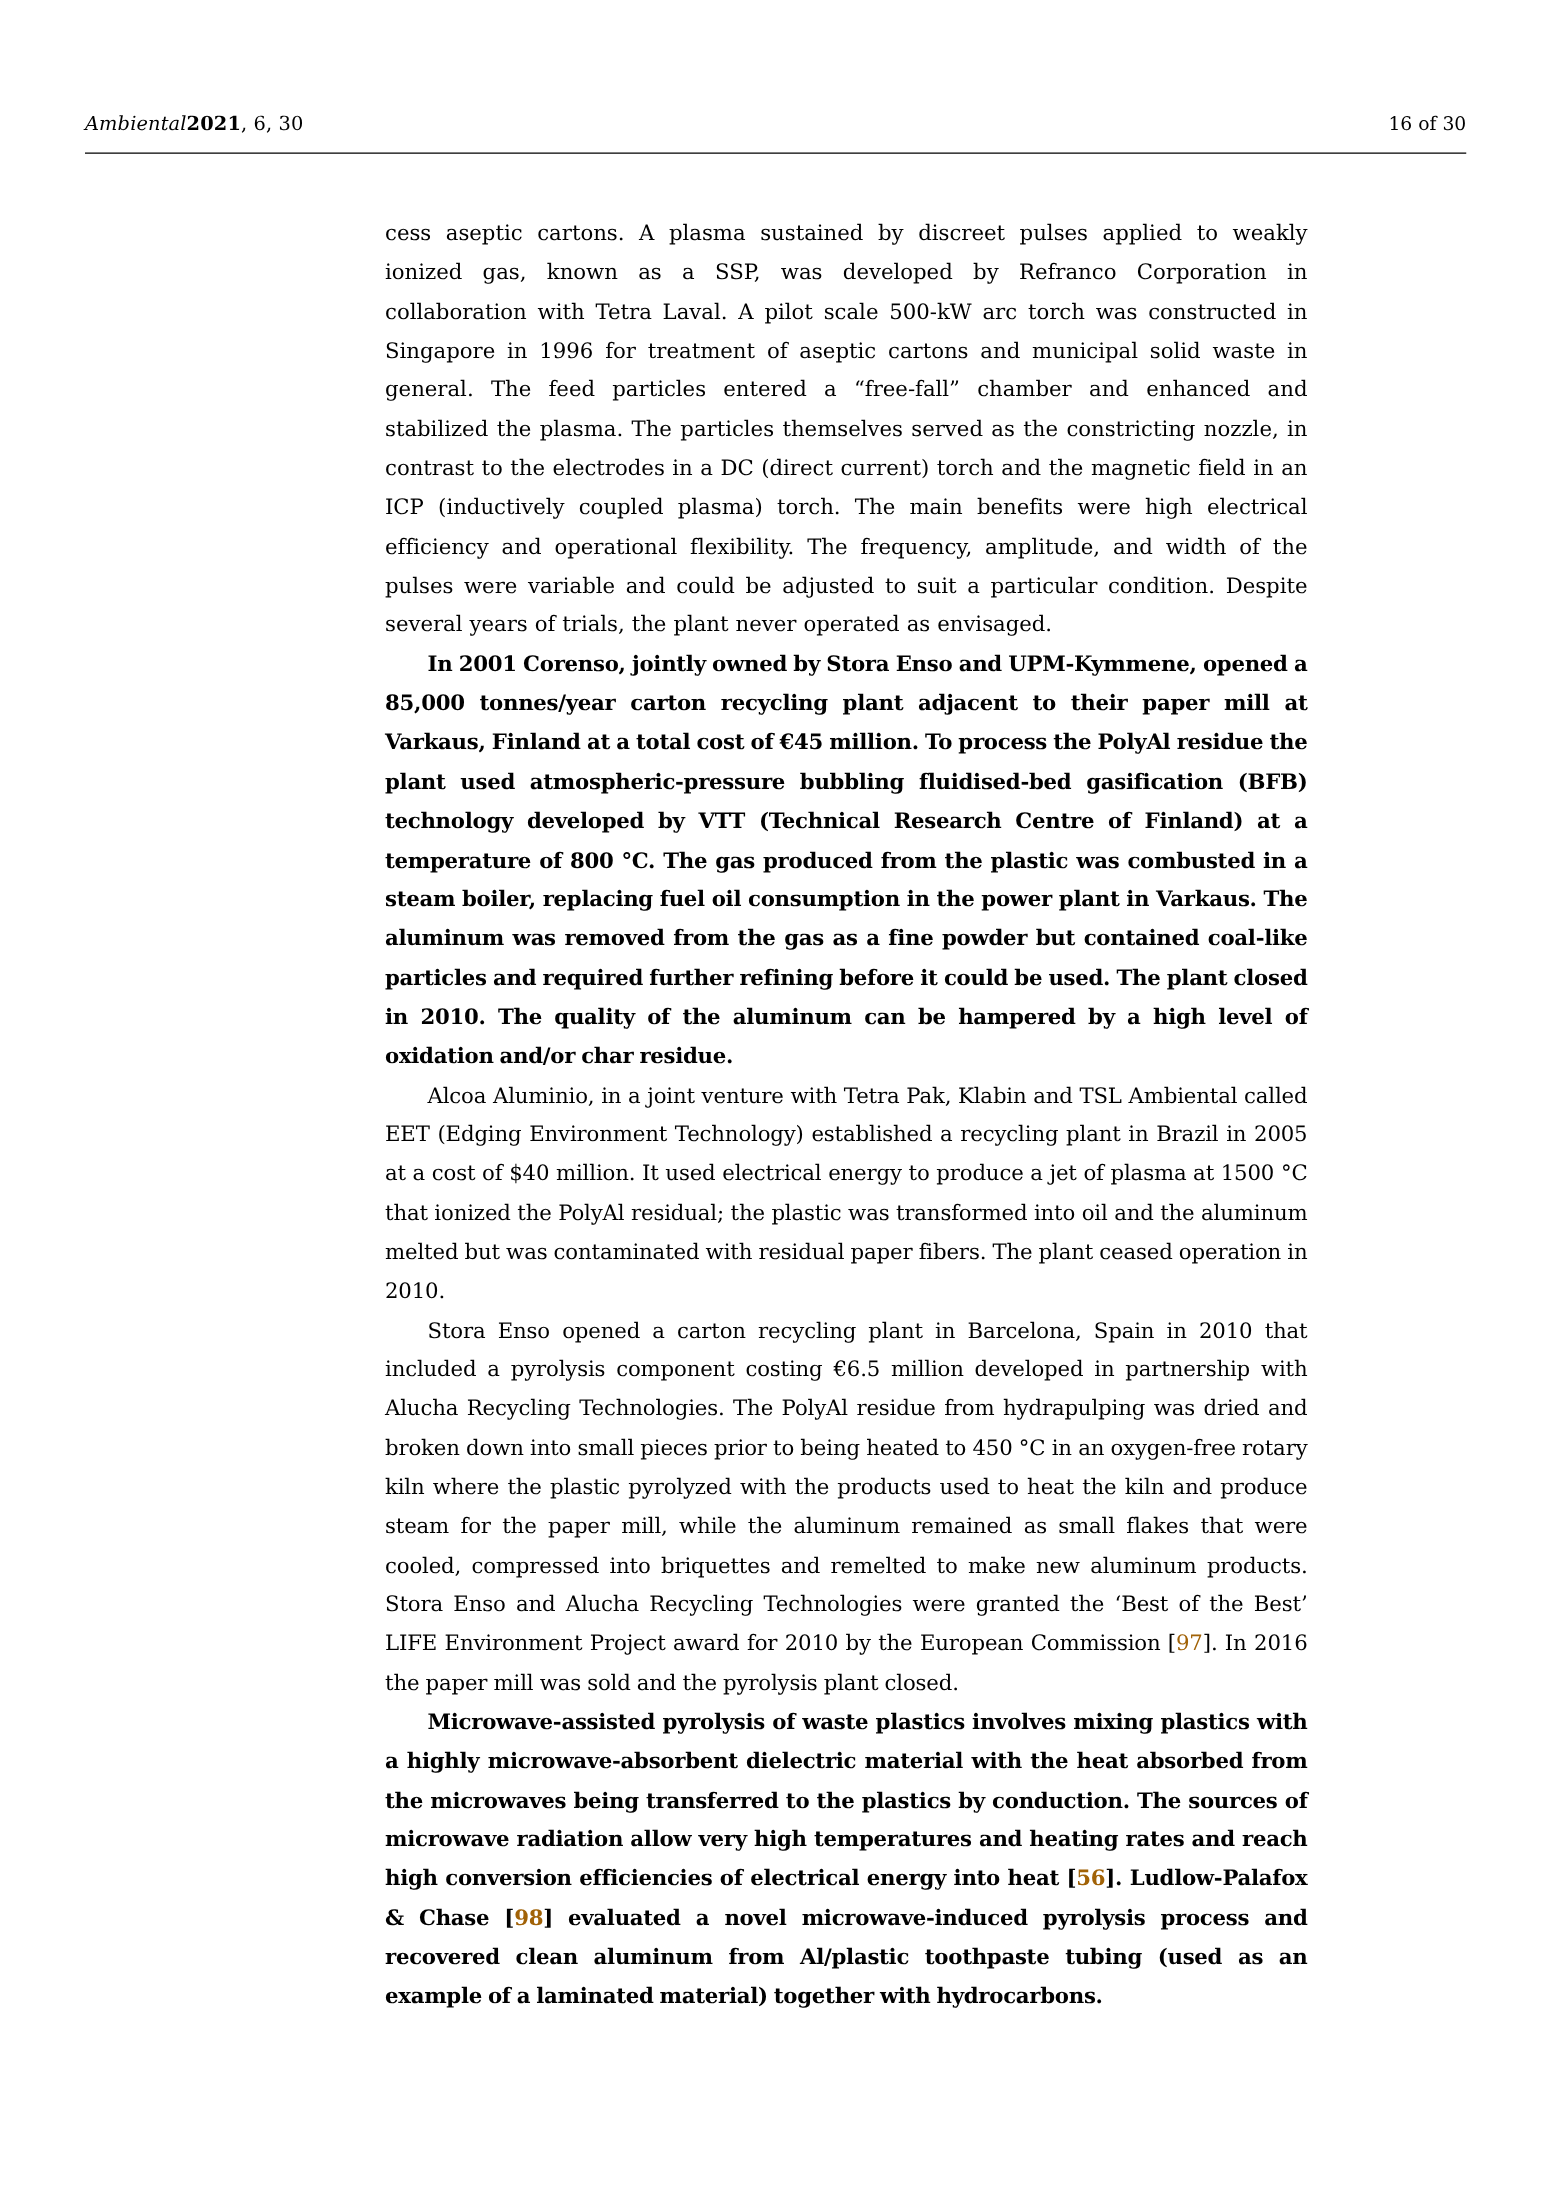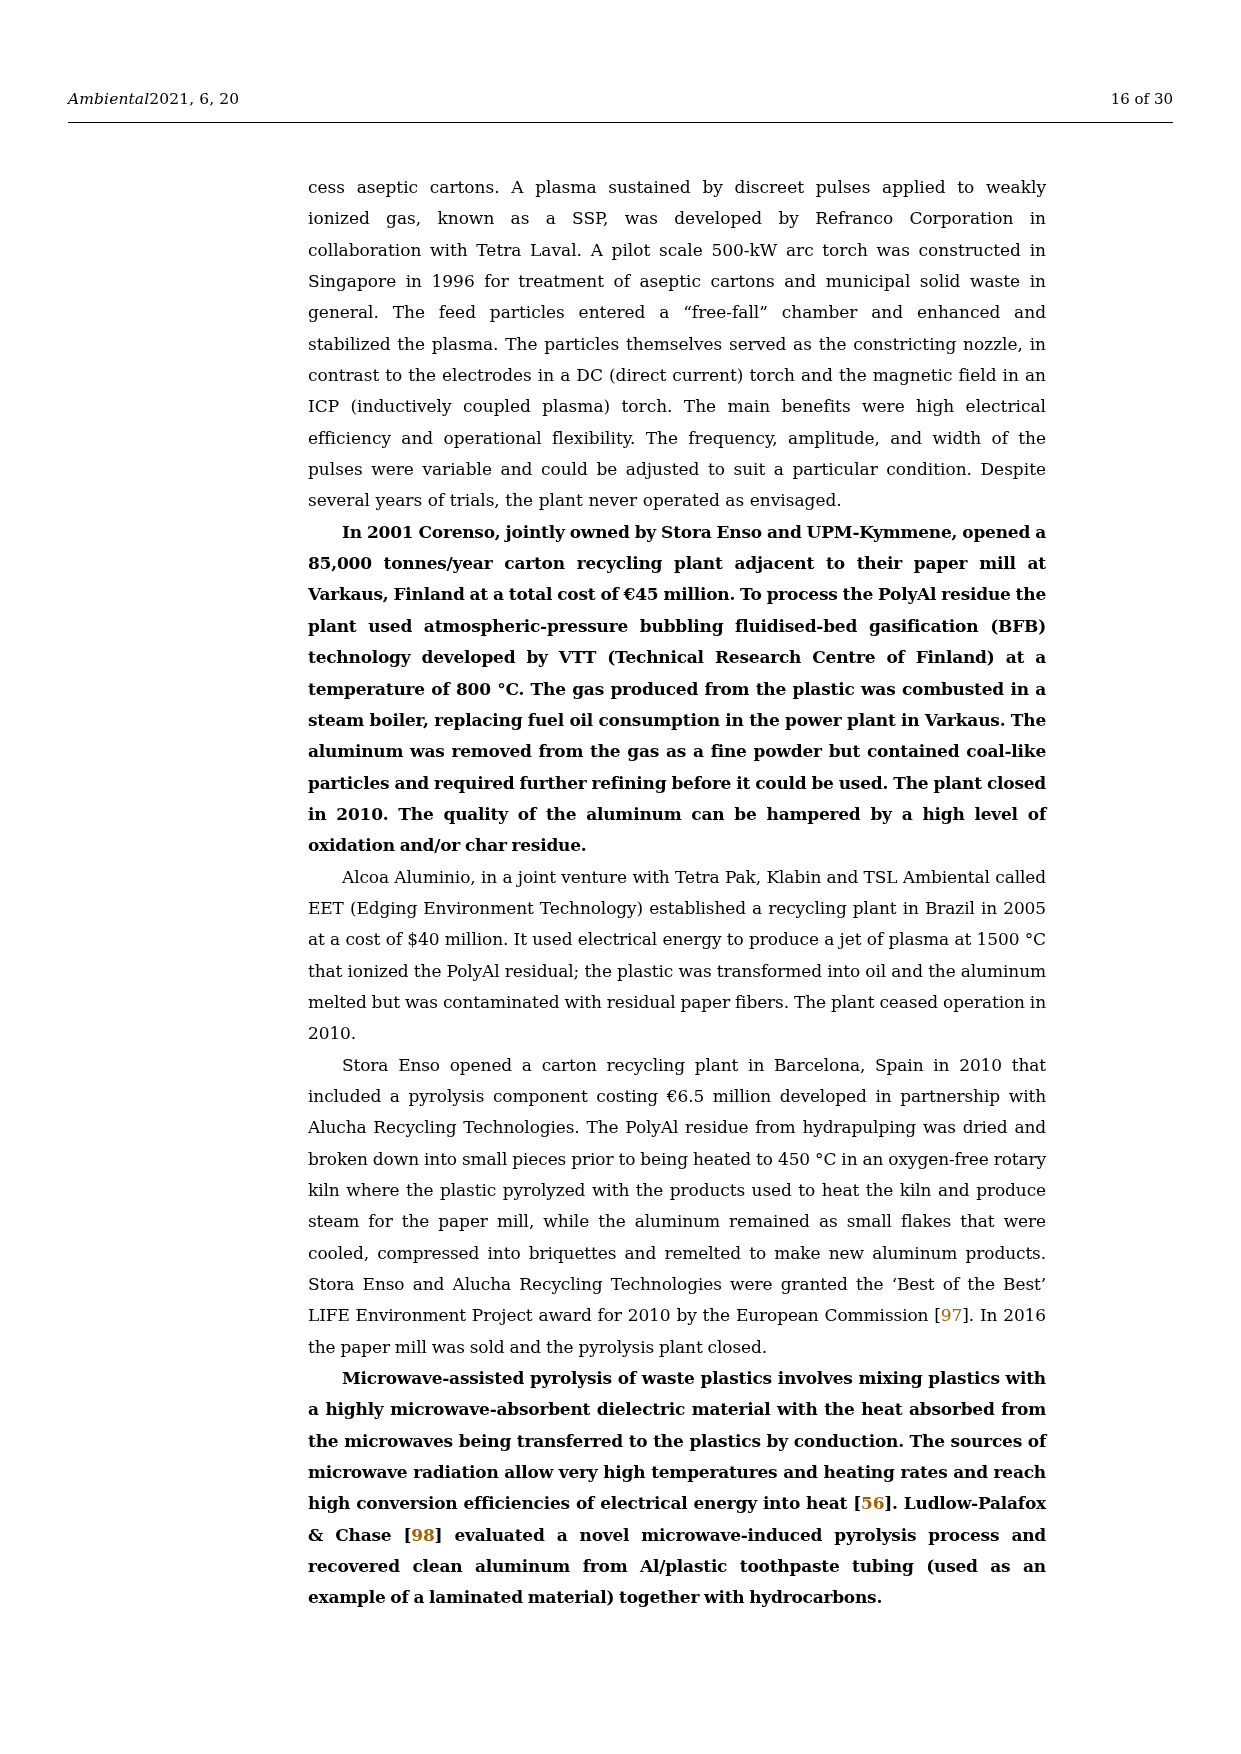--- a/index.html
+++ b/index.html
@@ -32,21 +32,21 @@
     font-size: 15.5px;
     line-height: 1.2;
   }
   .rh-left {
     font-style: italic;
     letter-spacing: 0.1px;
     white-space: nowrap;
   }
   .rh-left .vol {
     font-style: normal;
-    font-weight: normal;
+    font-weight: bold;
   }
   .rh-left .rest {
     font-style: normal;
   }
   .rh-right {
     font-style: normal;
     font-size: 15px;
     white-space: nowrap;
   }
   .rule {
@@ -92,21 +92,21 @@
   .cite {
     color: #a16207;
   }
 </style>
 </head>
 <body>
 
 <div class="page">
 
   <div class="running-head">
-    <div class="rh-left"><span>Ambiental</span><span class="vol">2021</span><span class="rest">, 6, 20</span></div>
+    <div class="rh-left"><span>Ambiental</span><span class="vol">2021</span><span class="rest">, 6, 30</span></div>
     <div class="rh-right">16 of 30</div>
   </div>
 
   <div class="rule"></div>
 
   <div class="column">
     <p class="para first">cess aseptic cartons. A plasma sustained by discreet pulses applied to weakly ionized gas, known as a SSP, was developed by Refranco Corporation in collaboration with Tetra Laval. A pilot scale 500-kW arc torch was constructed in Singapore in 1996 for treatment of aseptic cartons and municipal solid waste in general. The feed particles entered a “free-fall” chamber and enhanced and stabilized the plasma. The particles themselves served as the constricting nozzle, in contrast to the electrodes in a DC (direct current) torch and the magnetic field in an ICP (inductively coupled plasma) torch. The main benefits were high electrical efficiency and operational flexibility. The frequency, amplitude, and width of the pulses were variable and could be adjusted to suit a particular condition. Despite several years of trials, the plant never operated as envisaged.</p>
     <p class="para tight">In 2001 Corenso, jointly owned by Stora Enso and UPM-Kymmene, opened a 85,000 tonnes/year carton recycling plant adjacent to their paper mill at Varkaus, Finland at a total cost of €45 million. To process the PolyAl residue the plant used atmospheric-pressure bubbling fluidised-bed gasification (BFB) technology developed by VTT (Technical Research Centre of Finland) at a temperature of 800 °C. The gas produced from the plastic was combusted in a steam boiler, replacing fuel oil consumption in the power plant in Varkaus. The aluminum was removed from the gas as a fine powder but contained coal-like particles and required further refining before it could be used. The plant closed in 2010. The quality of the aluminum can be hampered by a high level of oxidation and/or char residue.</p>
     <p class="para tight2">Alcoa Aluminio, in a joint venture with Tetra Pak, Klabin and TSL Ambiental called EET (Edging Environment Technology) established a recycling plant in Brazil in 2005 at a cost of $40 million. It used electrical energy to produce a jet of plasma at 1500 °C that ionized the PolyAl residual; the plastic was transformed into oil and the aluminum melted but was contaminated with residual paper fibers. The plant ceased operation in 2010.</p>
     <p class="para tight2">Stora Enso opened a carton recycling plant in Barcelona, Spain in 2010 that included a pyrolysis component costing €6.5 million developed in partnership with Alucha Recycling Technologies. The PolyAl residue from hydrapulping was dried and broken down into small pieces prior to being heated to 450 °C in an oxygen-free rotary kiln where the plastic pyrolyzed with the products used to heat the kiln and produce steam for the paper mill, while the aluminum remained as small flakes that were cooled, compressed into briquettes and remelted to make new aluminum products. Stora Enso and Alucha Recycling Technologies were granted the ‘Best of the Best’ LIFE Environment Project award for 2010 by the European Commission [<span class="cite">97</span>]. In 2016 the paper mill was sold and the pyrolysis plant closed.</p>

